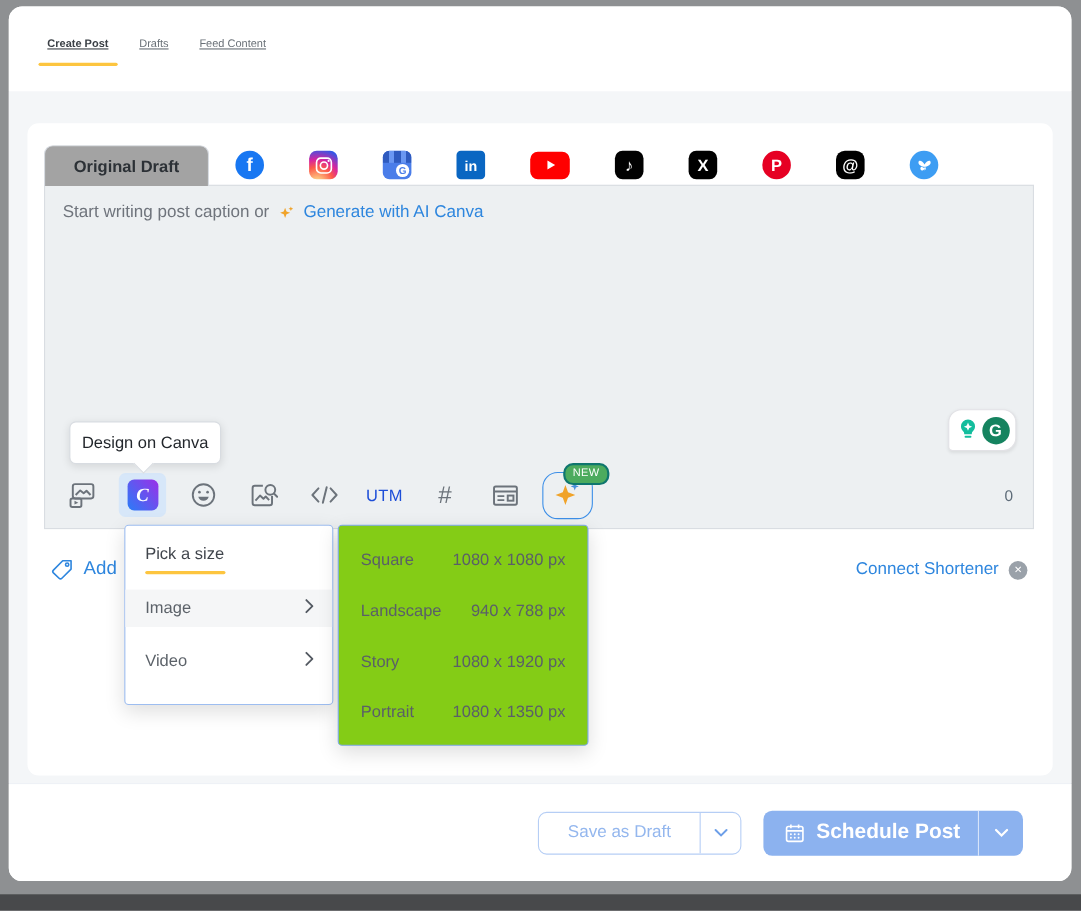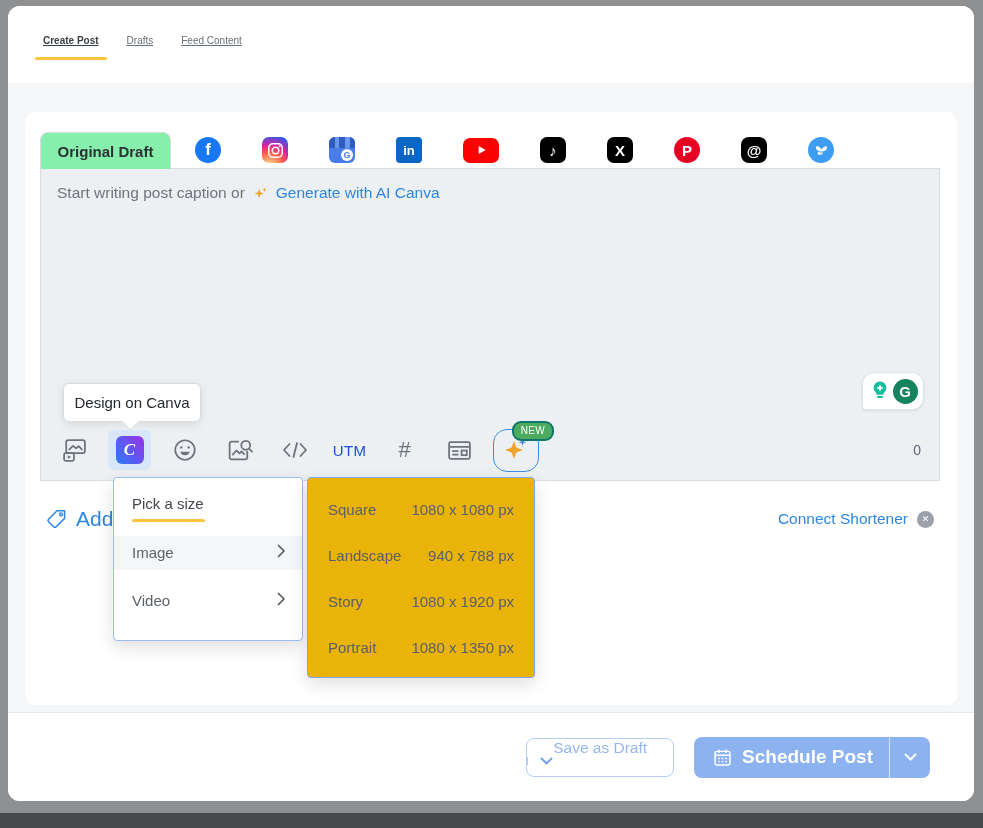--- a/index.html
+++ b/index.html
@@ -14,21 +14,21 @@
   .hdr { height:77px; background:#fff; border-radius:12px 12px 0 0; display:flex; align-items:center; padding-left:27px; }
   .hdr-tab { position:relative; padding:10px 8px 18px; margin-right:12px; font-size:10px; color:#697077; cursor:pointer;text-decoration:underline; }
   .hdr-tab.active { color:#3b4046; font-weight:700; }
   .hdr-tab.active::after { content:""; position:absolute; left:0; right:0; bottom:4px; height:3.5px; background:#fdc53f; border-radius:2px; }
 
   
   .bodyarea { height:629px; background:#f4f6f8; padding:29px 17px 7px; }
   .card { background:#fff; border-radius:10px; height:593px; padding:19px 17px 0 15px; position:relative; }
 
   .tab-row { display:flex; align-items:flex-end; height:37px; }
-  .draft-tab { width:131px; height:37px; background:#86efac; border:1px solid #d8dce2; border-bottom:none;
+  .draft-tab { width:150px; height:37px; background:#a3a3a3; border:1px solid #d8dce2; border-bottom:none;
                border-radius:8px 8px 0 0; display:flex; align-items:center; justify-content:center;
                font-size:15px; font-weight:600; color:#2c3136; position:relative; z-index:2; margin-bottom:-1px; }
   .plat-row { flex:1; display:flex; align-items:center; gap:41px; padding-left:24px; padding-bottom:5px; }
   .plat { width:26px; height:26px; display:flex; align-items:center; justify-content:center; flex:none;
           color:#fff; font-weight:700; font-size:15px; cursor:pointer; }
   .p-fb { background:#1877f2; border-radius:50%; font-size:17px; }
   .p-ig { background:radial-gradient(circle at 28% 115%, #fdf497 0%, #fd5949 42%, #d6249f 62%, #285AEB 92%); border-radius:7px; }
   .p-gmb { background:#4a7de9; border-radius:6px; position:relative; overflow:hidden; }
   .p-gmb .awn { position:absolute; top:0; left:0; right:0; height:11px;
                 background:linear-gradient(90deg,#2f5bbf 0 22%,#6a97f2 22% 40%,#2f5bbf 40% 62%,#6a97f2 62% 80%,#2f5bbf 80%); }
@@ -62,30 +62,30 @@
   .tool-text { font-size:15px; color:#1d4ed8; letter-spacing:.3px; }
   .tool-hash { font-size:22px; color:#6c737b; font-weight:400; }
   .ai-btn { position:relative; width:46px; height:43px; border:1.5px solid #3d8fe8; border-radius:14px;
             display:flex; align-items:center; justify-content:center; cursor:pointer; flex:none; }
   .new-badge { position:absolute; top:-9px; right:-16px; background:#4cab5e; color:#fff; font-size:10px; font-weight:400;
                padding:2.5px 7px; border-radius:9px; border:2px solid #0f766e; letter-spacing:.3px; }
   .char-count { margin-left:auto; font-size:14px; color:#5d6b78; padding-right:3px; }
 
   
   .meta-row { display:flex; align-items:center; padding:26px 6px 0 6px; }
-  .add-link { display:flex; align-items:center; gap:8px; color:#2e86de; font-size:21px; cursor:pointer; }
+  .add-link { display:flex; gap:8px; color:#2e86de; font-size:17px; cursor:pointer; }
   .shortener { margin-left:auto; display:flex; align-items:center; gap:9px; }
   .shortener-link { color:#2e86de; font-size:15.5px; cursor:pointer; }
   .close-dot { width:17px; height:17px; border-radius:50%; background:#9aa1a9; color:#fff; font-size:9px;
                display:flex; align-items:center; justify-content:center; cursor:pointer; }
 
   
   .footer { height:89px; background:#fff; border-top:1px solid #e4e9f1; border-radius:0 0 12px 12px;
             display:flex; align-items:center; justify-content:flex-end; padding-right:44px; gap:20px; }
-  .split-outline { display:flex; height:39px; border:1px solid #b6cef5; border-radius:8px; overflow:hidden; background:#fff;flex-direction:column; }
+  .split-outline { display:flex; height:39px; border:1px solid #b6cef5; border-radius:8px; overflow:hidden; background:#fff; }
   .split-outline .main { padding:0 26px; display:flex; align-items:center; color:#94b7ee; font-size:15.5px; cursor:pointer; }
   .split-outline .chev { width:37px; border-left:1px solid #b6cef5; display:flex; align-items:center; justify-content:center; cursor:pointer; }
   .split-solid { display:flex; height:41px; background:#8cb2ef; border-radius:8px; overflow:hidden; }
   .split-solid .main { padding:0 16px 0 18px; display:flex; align-items:center; gap:9px; color:#fff;
                        font-size:19px; font-weight:700; cursor:pointer; }
   .split-solid .divider { width:1px; background:rgba(255,255,255,.65); margin:0; }
   .split-solid .chev { width:40px; display:flex; align-items:center; justify-content:center; cursor:pointer; }
 
   
   .tooltip { position:absolute; left:55px; top:377px; width:138px; height:39px; background:#fff; border:1px solid #d8dce1;
@@ -94,21 +94,21 @@
   .tooltip::after { content:""; position:absolute; left:60px; bottom:-6.5px; width:12px; height:12px; background:#fff;
                     border-right:1px solid #d8dce1; border-bottom:1px solid #d8dce1; transform:rotate(45deg); }
   .menu-size { position:absolute; left:105px; top:471px; width:190px; height:164px; background:#fff;
                border:1px solid #9dbdf0; border-radius:4px; box-shadow:0 6px 18px rgba(0,0,0,.13); z-index:50; padding-top:17px; }
   .menu-size .title { font-size:15px; color:#40454c; padding-left:18px; }
   .menu-size .underline { width:73px; height:2.5px; background:#fdc53f; margin:7px 0 0 18px; border-radius:2px; }
   .menu-item { height:34px; margin-top:14px; display:flex; align-items:center; justify-content:space-between;
                padding:0 16px 0 18px; font-size:15px; color:#5c6269; cursor:pointer; }
   .menu-item.hl { background:#f5f6f7; }
   .menu-size .chev-r { color:#555b63; }
-  .menu-dims { position:absolute; left:299px; top:471px; width:228px; height:201px; background:#eab308;
+  .menu-dims { position:absolute; left:299px; top:471px; width:228px; height:201px; background:#84cc16;
                border:1px solid #7ea8ec; border-radius:4px; box-shadow:0 6px 18px rgba(0,0,0,.13); z-index:50; padding-top:8px; }
   .dim-row { height:46px; display:flex; align-items:center; justify-content:space-between; padding:0 20px;
              font-size:15px; color:#5a6068; cursor:pointer; }
 </style>
 </head>
 <body>
 
 <div class="modal">
 
   <div class="hdr">

